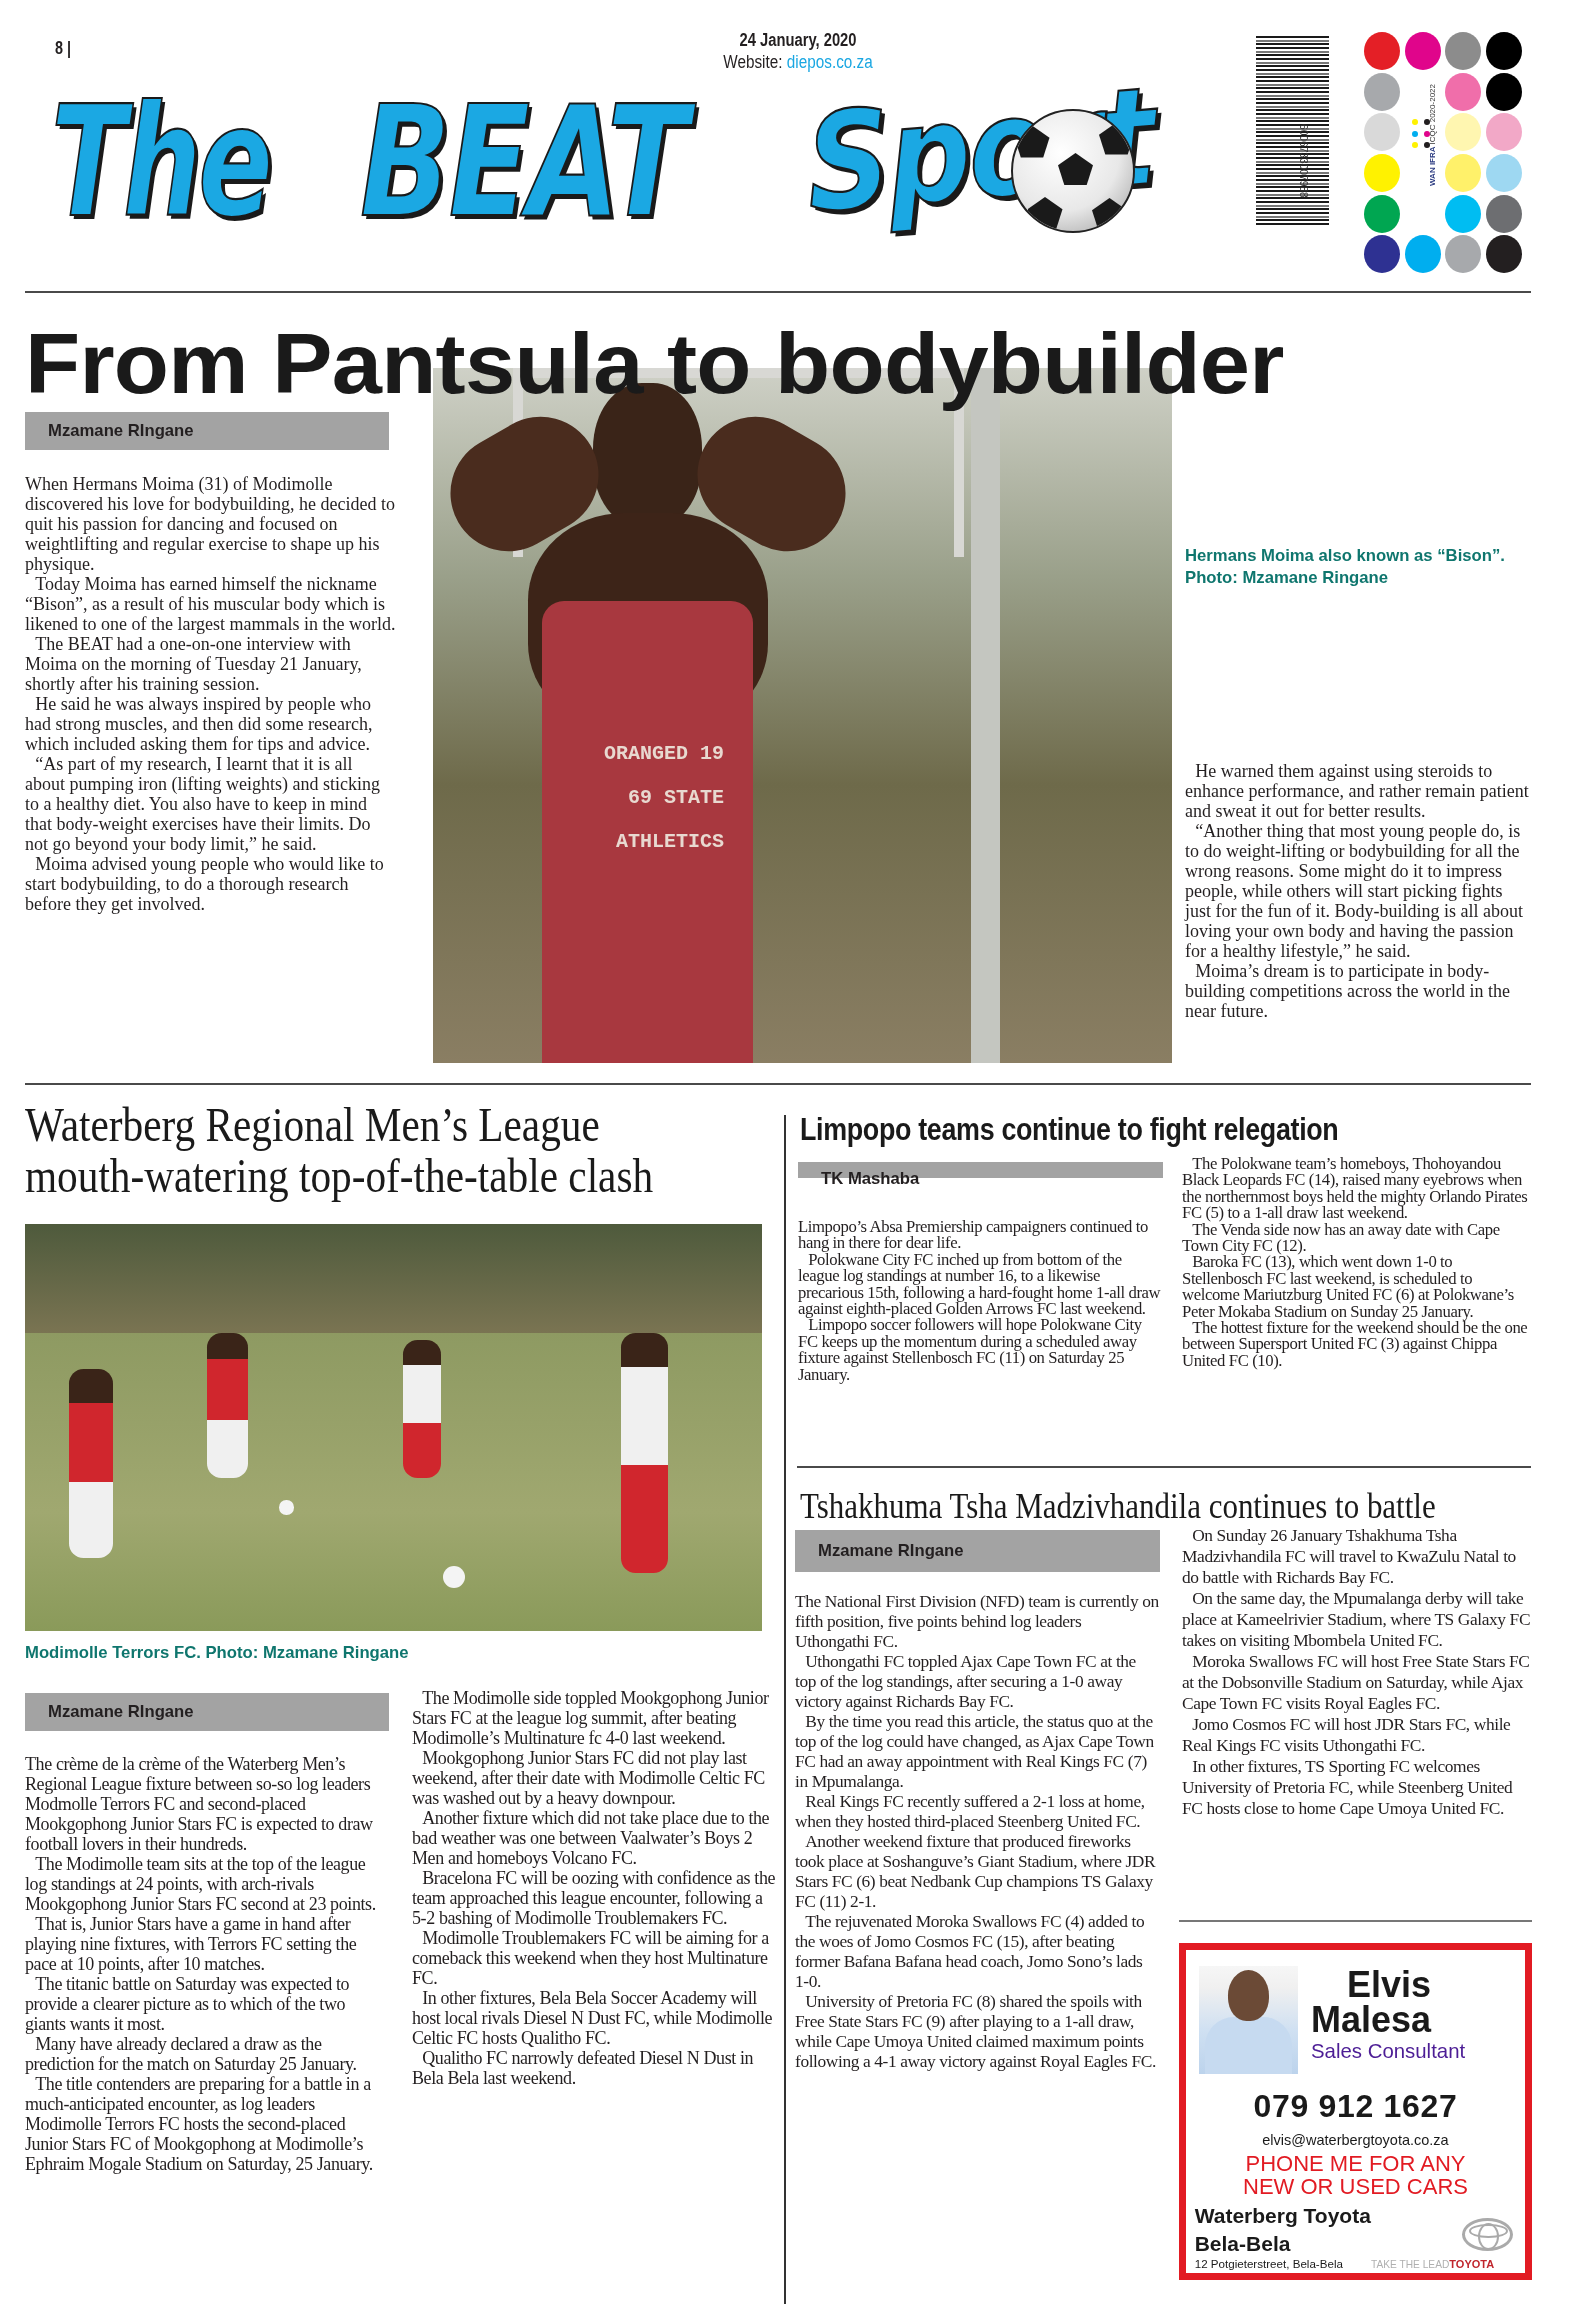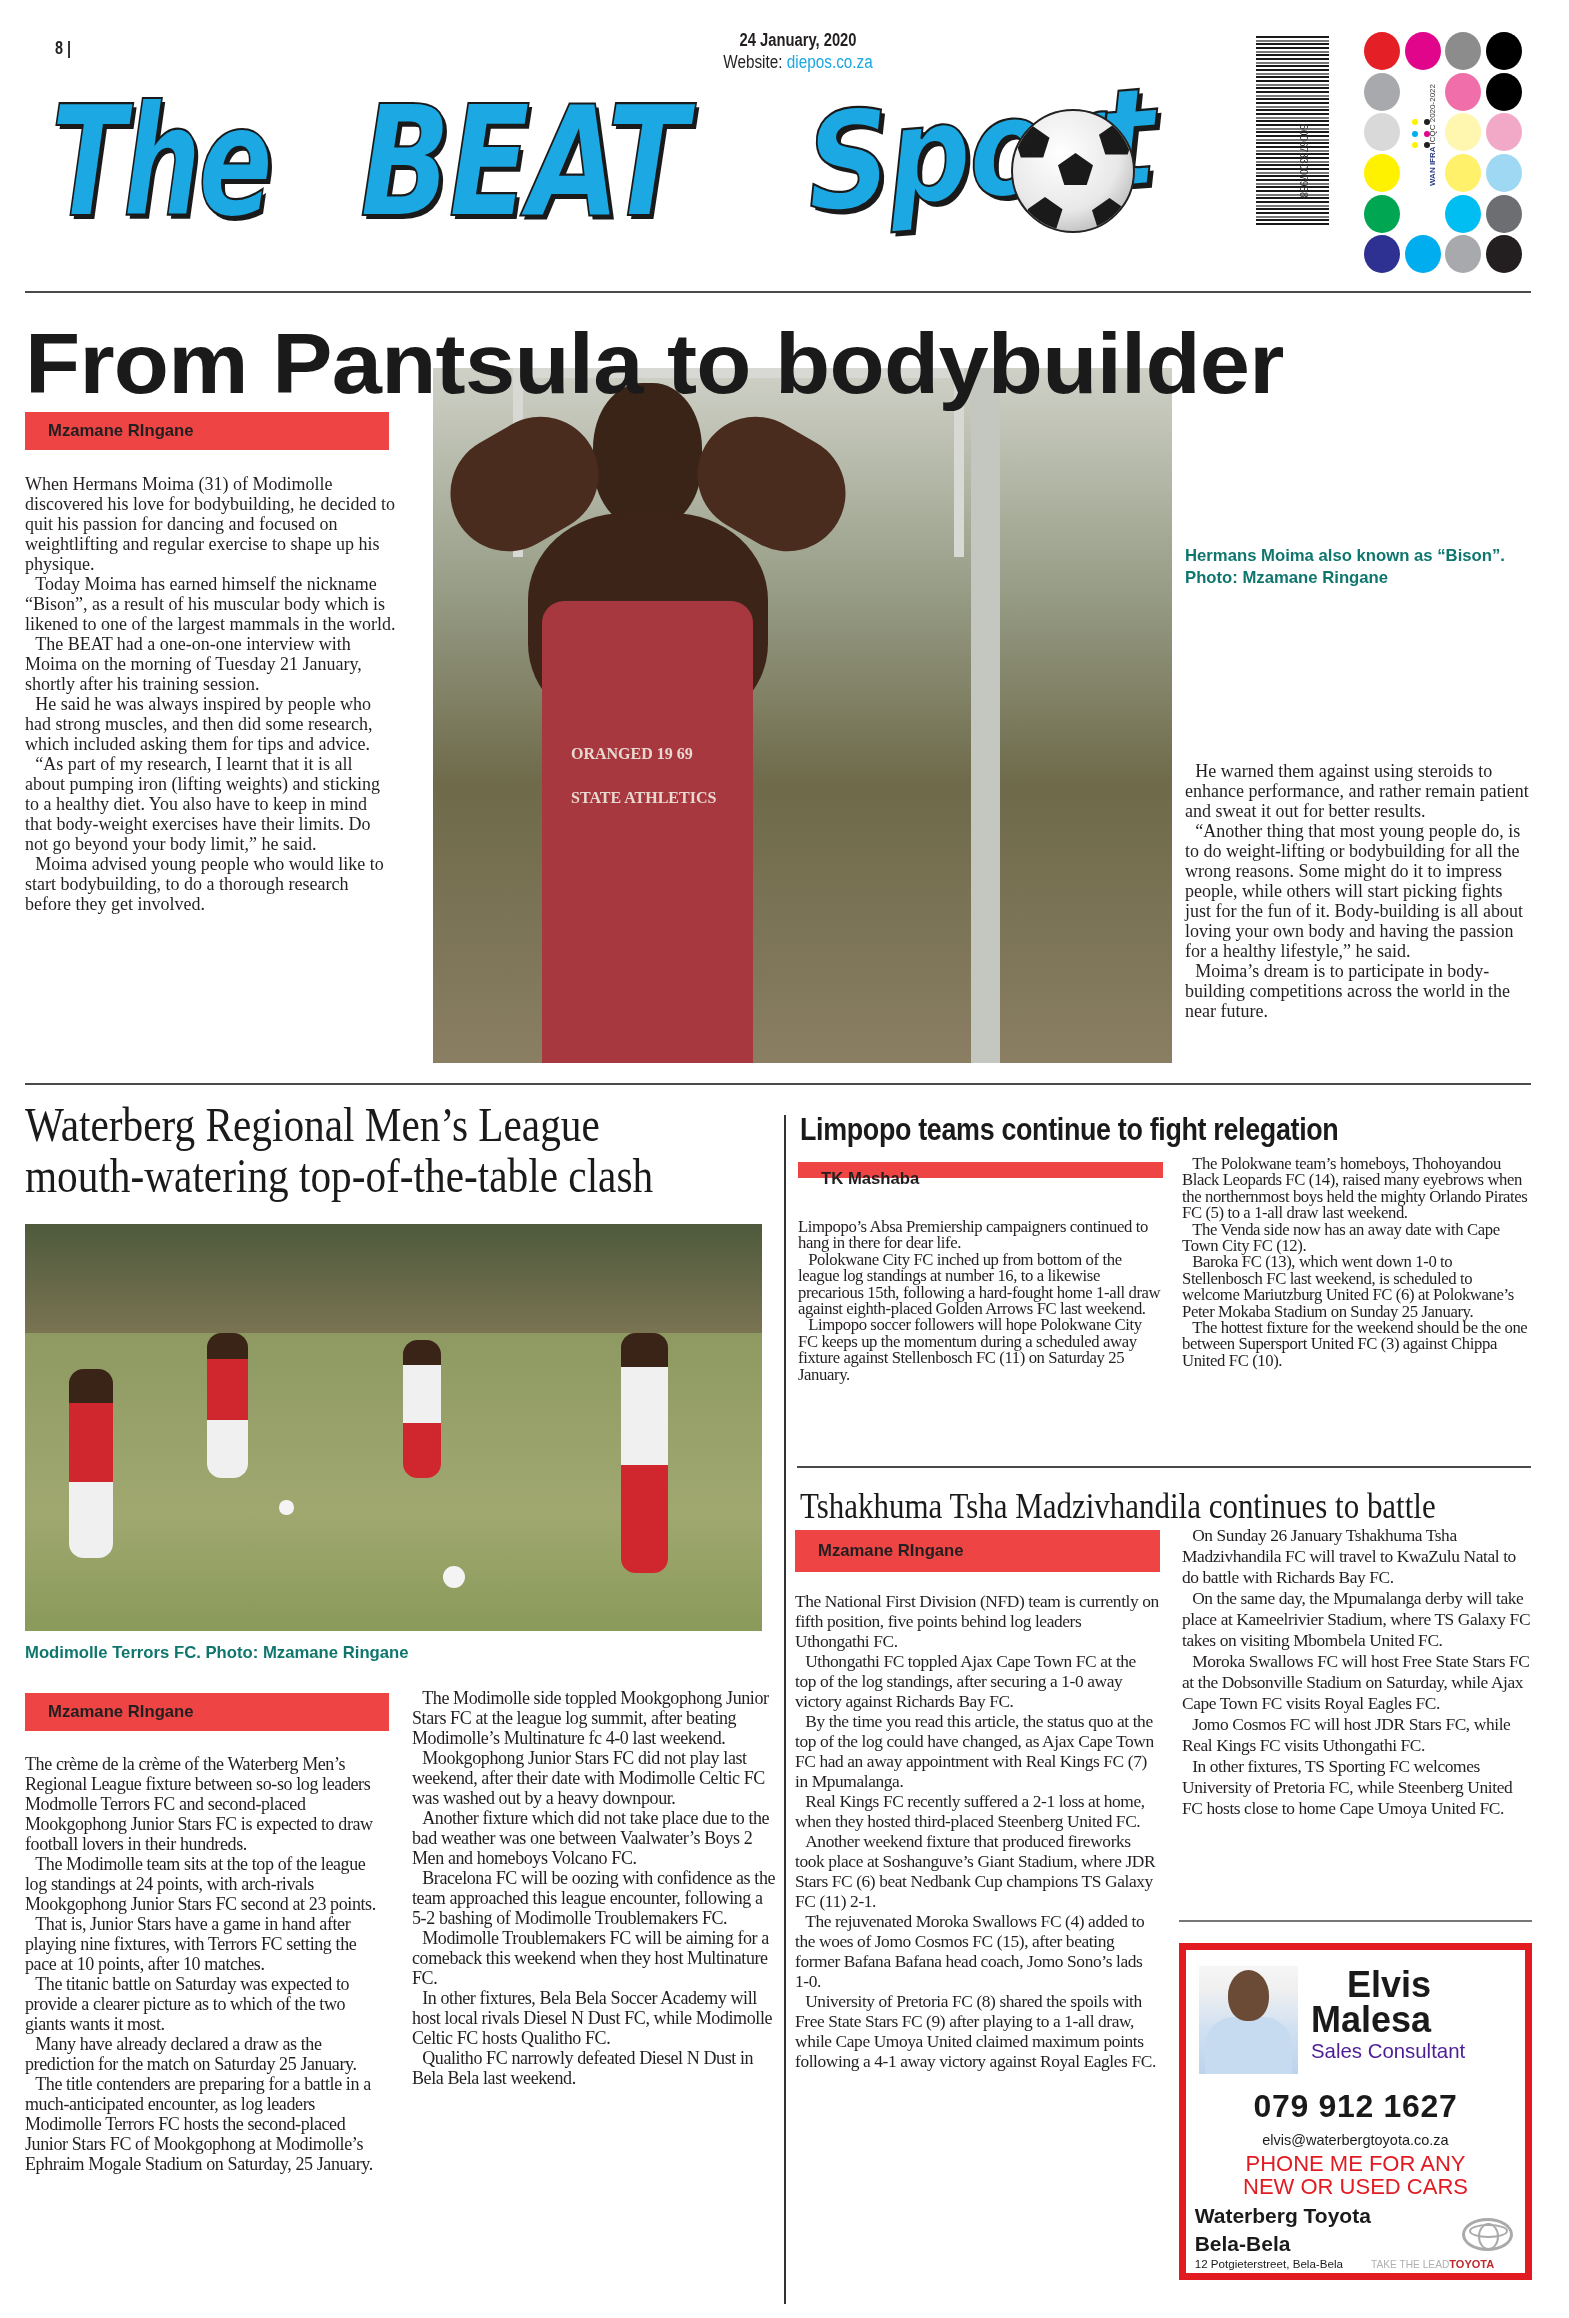--- a/index.html
+++ b/index.html
@@ -23,21 +23,21 @@
   .barcode { left: 1256px; top: 36px; width: 73px; height: 190px; background: repeating-linear-gradient(180deg, #1a1a1a 0 2.2px, #fff 2.2px 3.6px, #777 3.6px 5.8px, #fff 5.8px 7.3px, #1a1a1a 7.3px 8.7px, #fff 8.7px 11px); }
   .barcode-num { left: 1309px; top: 124px; font-size: 10.2px; font-family: "Liberation Sans", sans-serif; transform: rotate(90deg); transform-origin: left top; color: #333; white-space: nowrap; }
   .color-bar { left: 1361px; top: 26px; width: 164px; height: 252px; }
   .dot { position: absolute; width: 36px; height: 38px; border-radius: 50%; }
   .mini-dot { position: absolute; width: 5.8px; height: 5.8px; border-radius: 50%; }
   .wan { position: absolute; left: 67px; top: 160px; font-size: 8px; transform: rotate(-90deg); transform-origin: left top; white-space: nowrap; font-family: "Liberation Sans", sans-serif; color: #2a3a80; font-weight: bold; }
   .rule { height: 2.2px; background: #4a4a4a; }
 
   
   .main-headline { left: 25px; top: 314px; font-family: "Liberation Sans", sans-serif; font-weight: 900; font-size: 86px; letter-spacing: -0.7px; color: #1a1a1a; transform: scaleX(1.05); transform-origin: left; white-space: nowrap; }
-  .byline { background: #ef4444; height: 38px; font-family: "Liberation Sans", sans-serif; font-weight: bold; font-size: 16.7px; line-height: 38px; padding-left: 23px; color: #231f20; }
+  .byline { background: #a3a3a3; height: 38px; font-family: "Liberation Sans", sans-serif; font-weight: bold; font-size: 16.7px; line-height: 38px; padding-left: 23px; color: #231f20; }
   .body-text { font-size: 18px; line-height: 20px; text-align: left; color: #231f20; }
   .body-text p { text-indent: 10.2px; }
   .body-text p:first-child { text-indent: 0; }
   .condensed p { letter-spacing: -0.4px; }
 
   
   .photo-bodybuilder { left: 433px; top: 368px; width: 739px; height: 695px; overflow: hidden; background: linear-gradient(180deg, #cfd1c7 0%, #9aa08a 30%, #6e6a4a 60%, #8a7e63 100%); }
   .photo-team { left: 25px; top: 1224px; width: 737px; height: 407px; overflow: hidden; background: linear-gradient(180deg, #6b6a4f 0%, #8b8160 28%, #7a8a50 38%, #9aa56a 60%, #8c9660 100%); }
   .caption { font-family: "Liberation Sans", sans-serif; font-weight: bold; font-size: 16.7px; line-height: 22px; color: #0f766e; }
 
@@ -123,21 +123,21 @@
 
 <div class="abs rule" style="left:25px;top:291px;width:1506px;"></div>
 
 <div class="abs photo-bodybuilder">
   <div style="position:absolute;left:80px;top:0;width:451px;height:189px;border:10.2px solid #d8d8d4;border-bottom:none;"></div>
   <div style="position:absolute;left:160px;top:14.5px;width:109px;height:145px;border-radius:45%;background:#3a2418;"></div>
   <div style="position:absolute;left:14.5px;top:58px;width:153px;height:116px;border-radius:58px;background:#4a2c1e;transform:rotate(-30deg);"></div>
   <div style="position:absolute;left:262px;top:58px;width:153px;height:116px;border-radius:58px;background:#4a2c1e;transform:rotate(30deg);"></div>
   <div style="position:absolute;left:95px;top:145px;width:240px;height:218px;border-radius:40%;background:#3d2418;"></div>
   <div style="position:absolute;left:109px;top:233px;width:211px;height:465px;background:#a8383f;border-radius:22px 22px 0 0;"></div>
-  <div style="position:absolute;left:138px;top:364px;width:153px;height:167px;color:#e8d9d0;font-family:Liberation Serif, serif;font-weight:bold;font-size:16px;text-align:left;line-height:44px;">ORANGED 19 69 STATE ATHLETICS</div>
+  <div style="position:absolute;left:138px;top:364px;width:153px;height:167px;color:#e8d9d0;font-family:Liberation Mono, monospace;font-weight:bold;font-size:20px;text-align:right;line-height:44px;">ORANGED 19 69 STATE ATHLETICS</div>
   <div style="position:absolute;left:538px;top:0;width:29px;height:695px;background:#c4c6c0;"></div>
 </div>
 
 <div class="abs main-headline">From Pantsula to bodybuilder</div>
 
 <div class="abs byline" style="left:25px;top:412px;width:364px;">Mzamane RIngane</div>
 
 <div class="abs body-text" style="left:25px;top:474px;width:371px;">
   <p>When Hermans Moima (31) of Modimolle discovered his love for bodybuilding, he decided to quit his passion for dancing and focused on weightlifting and regular exercise to shape up his physique.</p>
   <p>Today Moima has earned himself the nickname “Bison”, as a result of his muscular body which is likened to one of the largest mammals in the world.</p>

